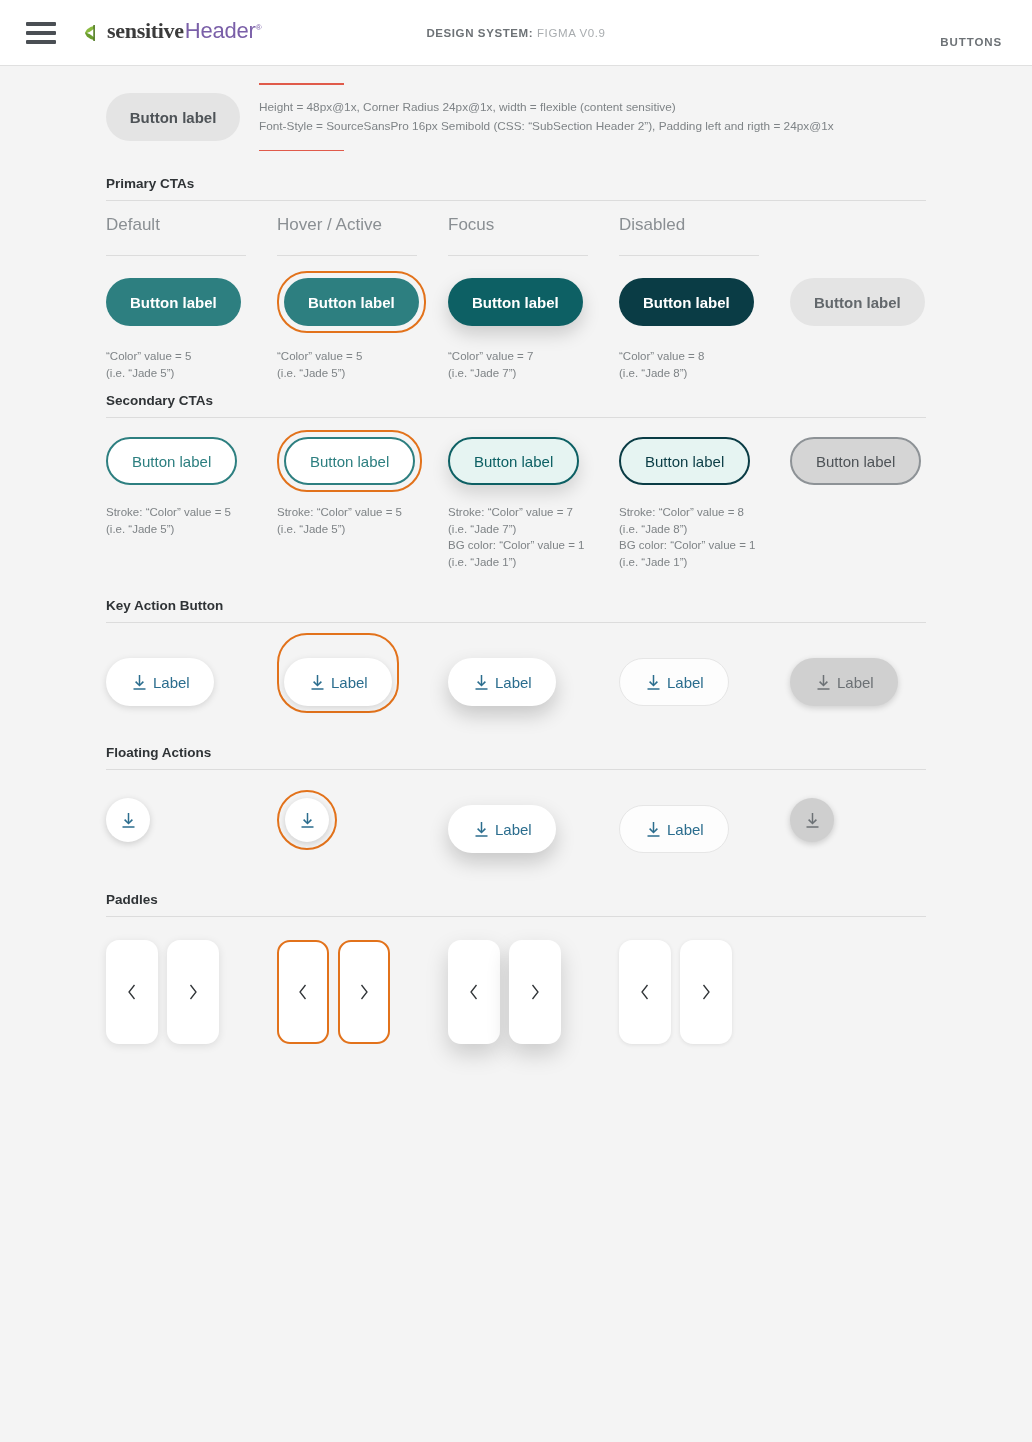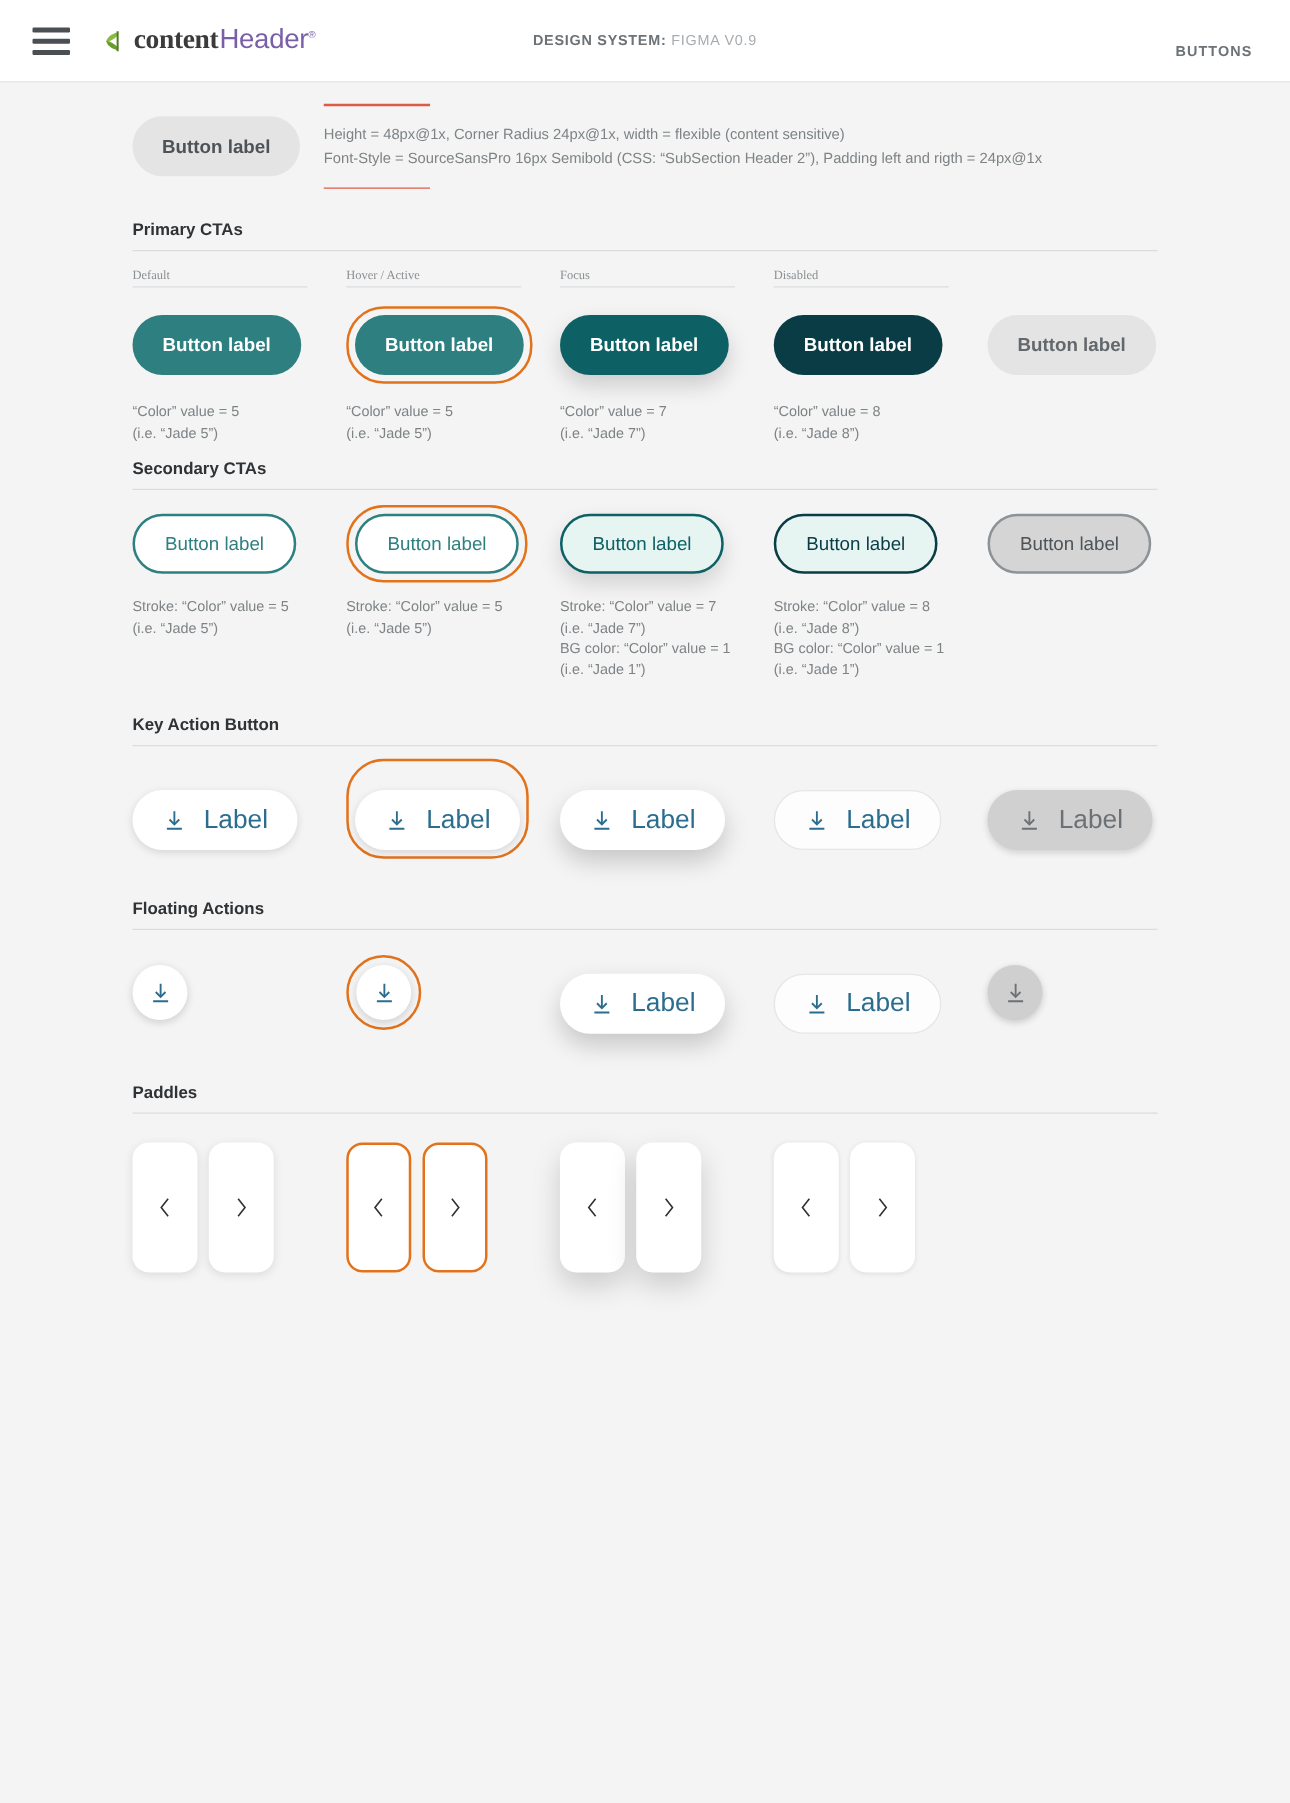--- a/index.html
+++ b/index.html
@@ -145,27 +145,26 @@
   }
   .section { margin-top: 28px; }
 
   
   .cols {
     display: flex;
   }
   .col { width: 171px; flex: none; }
 
   .col-head {
-    font-size: 10px;
+    font-size: 17px;
     color: #8a8f93;
-    padding-bottom: 3px;
+    padding-bottom: 20px;
     border-bottom: 1px solid #dcdcdc;
     width: 140px;
     margin-top: 14px;
-    font-family: Liberation Serif, serif;
   }
 
   .btn-slot {
     height: 92px;
     display: flex;
     align-items: center;
   }
   .btn-slot.short { height: 80px; }
 
   .caption {
@@ -243,25 +242,25 @@
     cursor: default;
   }
 
   
   .btn-key {
     height: 48px;
     border-radius: 24px;
     display: inline-flex;
     align-items: center;
     justify-content: center;
-    gap: 14px;
+    gap: 4px;
     padding: 0 24px;
     background: #ffffff;
     color: #2b6d8e;
-    font-size: 21px;
+    font-size: 15px;
     font-weight: 400;
     border: none;
     box-shadow: 0 2px 7px rgba(0,0,0,0.13);
     font-family: "Liberation Sans", sans-serif;
     cursor: pointer;
     margin-top: 18px;
   }
   .btn-key.hover { box-shadow: 0 9px 20px rgba(0,0,0,0.19); }
   .btn-key.pressed {
     box-shadow: none;
@@ -332,21 +331,21 @@
     <span></span>
     <span></span>
   </div>
 
   <div class="logo">
     <svg class="logo-leaf" width="22" height="22" viewBox="0 0 22 22">
       <path d="M12 4 C7 5 3.5 8 3 11.5 C6.5 11 9.5 9 12 6.5 Z" fill="#8aba3f"></path>
       <path d="M12 18 C7 17 3.5 14 3 10.5 C6.5 11 9.5 13 12 15.5 Z" fill="#6a9c2e"></path>
       <rect x="11.3" y="3" width="1.6" height="16" fill="#4f7a22"></rect>
     </svg>
-    <span class="logo-ancestry">content</span>
+    <span class="logo-ancestry">sensitive</span>
     <span class="logo-health">Header</span>
     <span class="logo-tm">®</span>
   </div>
 
   <div class="topbar-center">
     <span class="ds-label">DESIGN SYSTEM:</span>
     <span class="ds-version">FIGMA V0.9</span>
   </div>
 
   <div class="topbar-right">BUTTONS</div>

